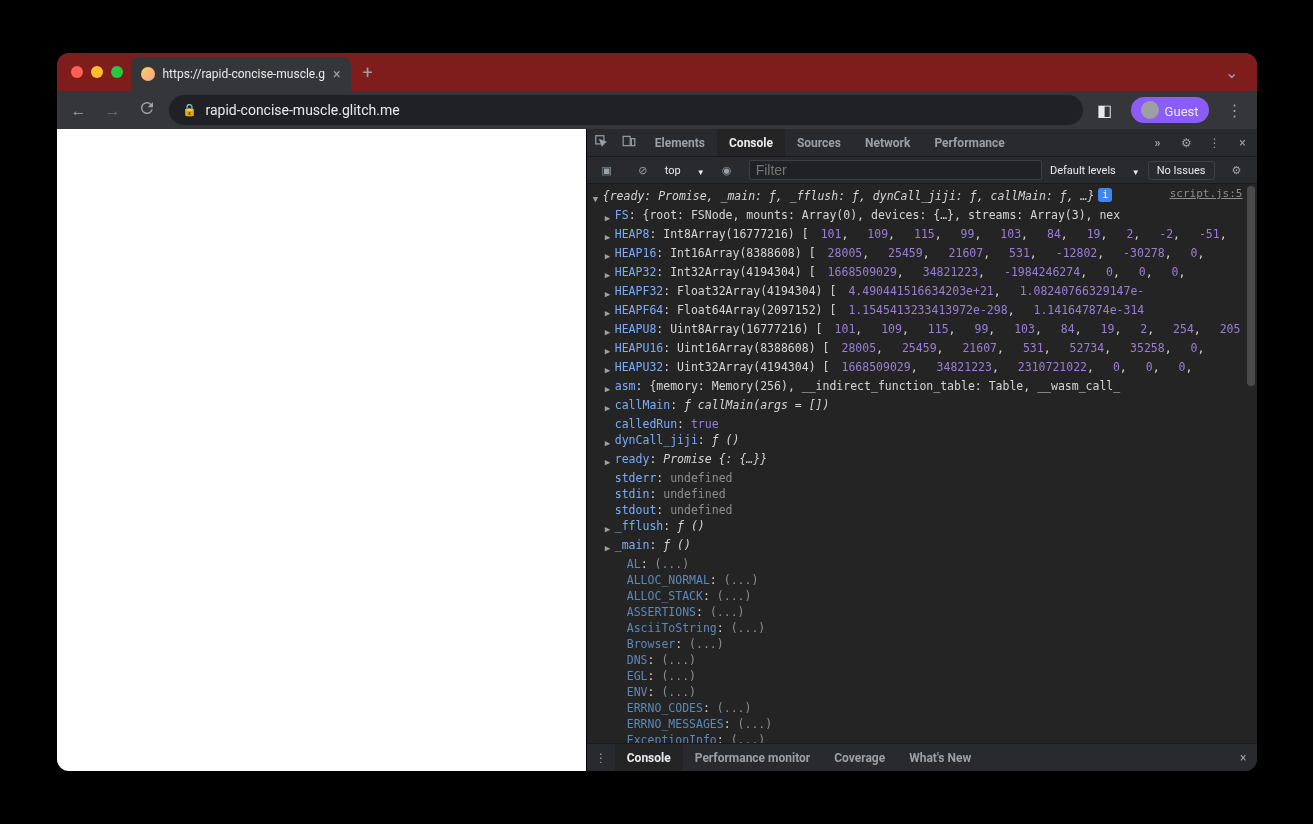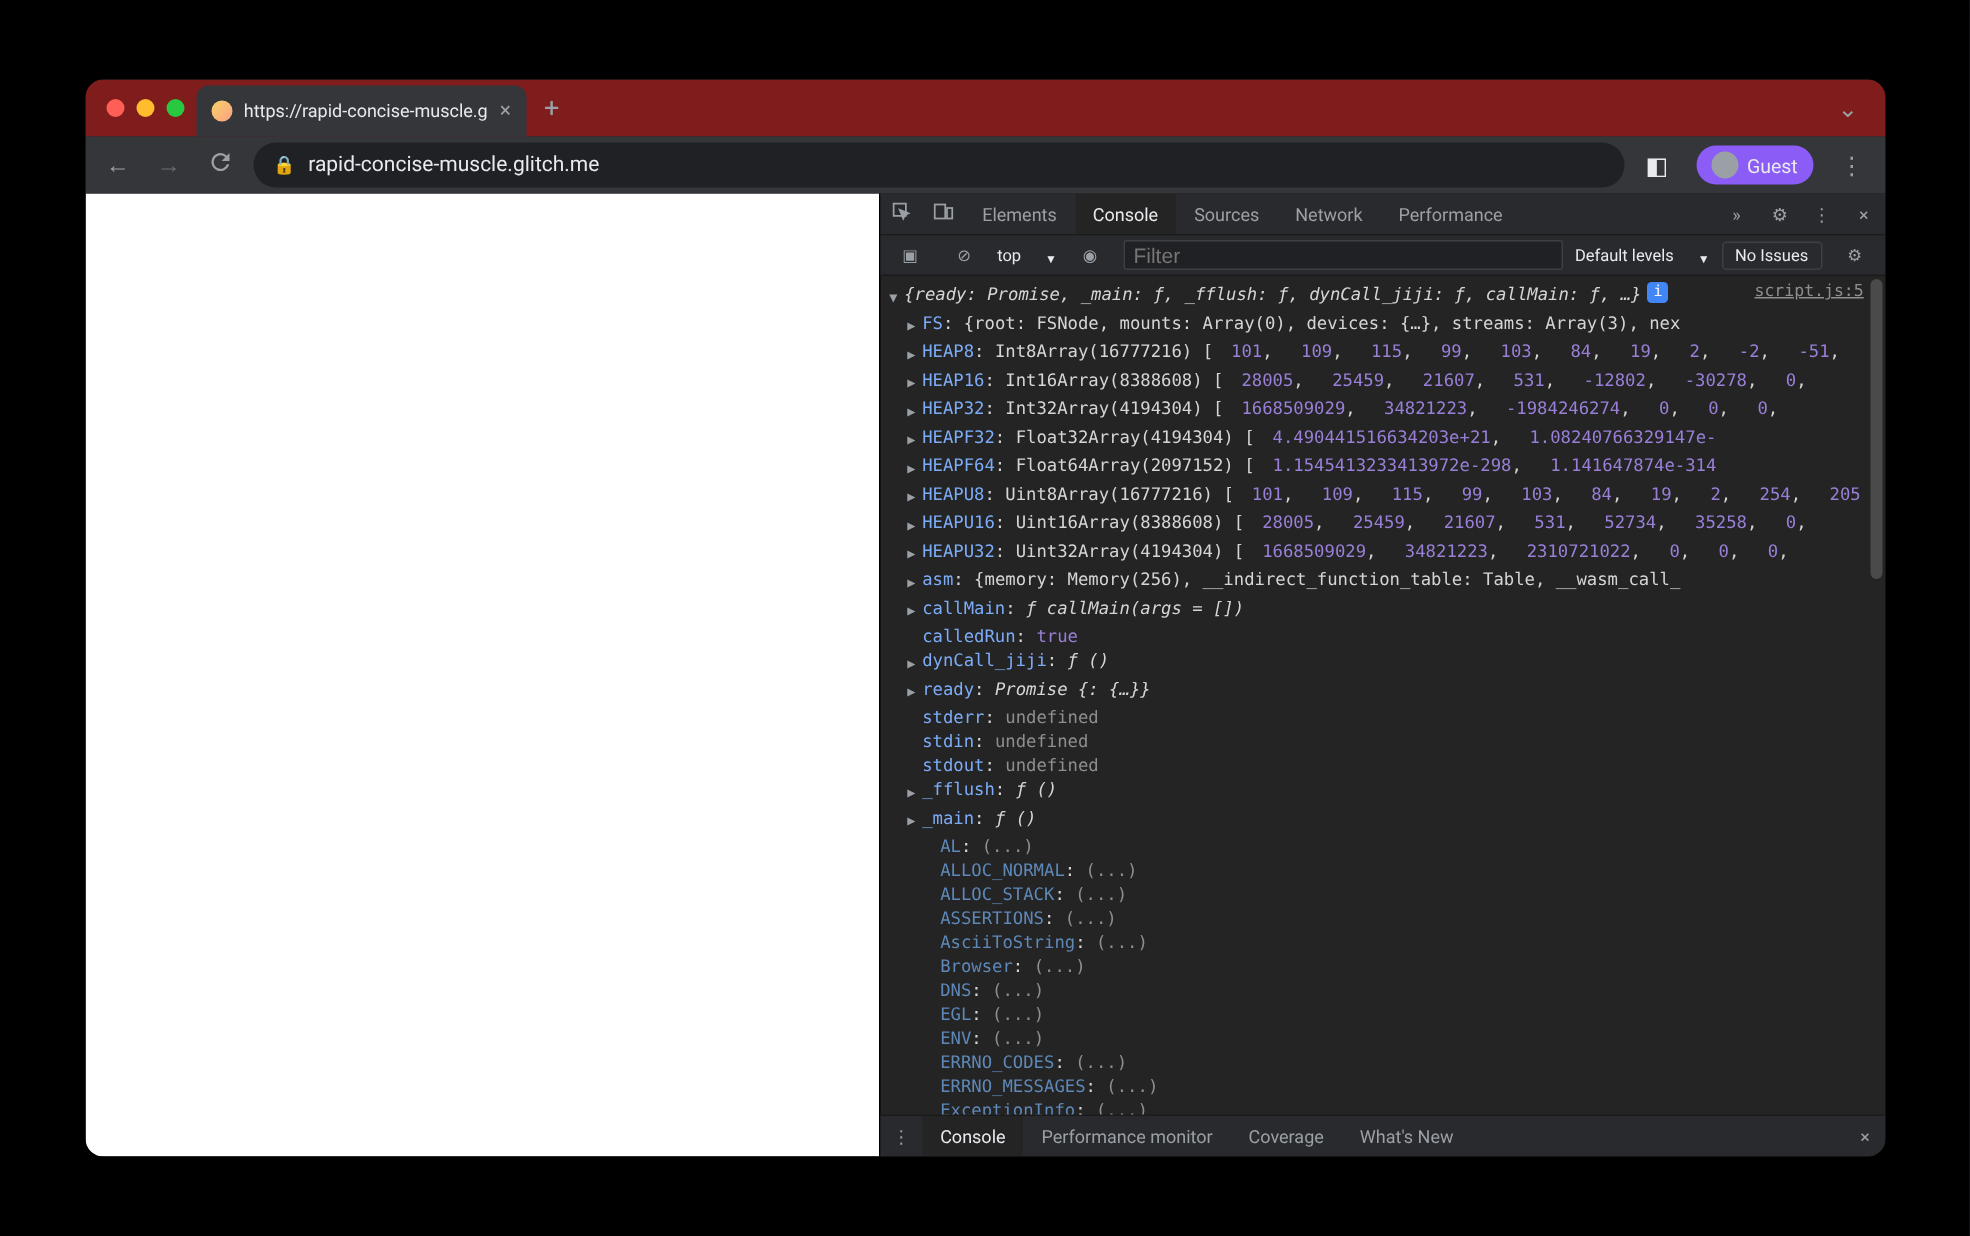--- a/index.html
+++ b/index.html
@@ -52,21 +52,21 @@
   .right-icons { display:flex; align-items:center; gap:14px; color:#e8eaed;}
   .guest-pill { display:flex; align-items:flex-end; gap:6px; background:#8b5cf6; padding:4px 10px; border-radius:16px; font-size:13px;}
   .guest-pill .ava { width:18px;height:18px;border-radius:50%;background:#9aa0a6;}
   
   .content { flex:1; display:flex; overflow:hidden;}
   .page { width:627px; background:#fff;}
   .devtools { flex:1; background:#242424; display:flex; flex-direction:column; border-left:1px solid #000;}
   
   .dt-tabs { height:28px; display:flex; align-items:center; background:#292a2d; border-bottom:1px solid #1a1a1a; font-size:12px;}
   .dt-icon { width:28px; text-align:center; color:#9aa0a6; cursor:pointer;}
-  .dt-tab { padding:0 12px; height:100%; display:flex; align-items:center; color:#9aa0a6; cursor:pointer;}
+  .dt-tab { padding:0 12px; height:100%; display:flex; align-items:center; color:#9aa0a6; cursor:pointer;font-weight:bold;}
   .dt-tab.active { background:#242424; color:#e8eaed;}
   .dt-right { margin-left:auto; display:flex;}
   
   .con-tb { height:27px; display:flex; align-items:center; gap:8px; background:#292a2d; border-bottom:1px solid #1a1a1a; font-size:11px; padding:0 6px;}
   .con-tb .sel { color:#e8eaed; display:flex; align-items:flex-end; gap:16px;}
   .con-tb .filter { flex:1; }
   .con-tb .filter input {
     width:100%; height:20px; background:#202124; border:1px solid #3c4043;
     color:#e8eaed; padding:0 6px; font-size:14px; border-radius:2px;
   }

